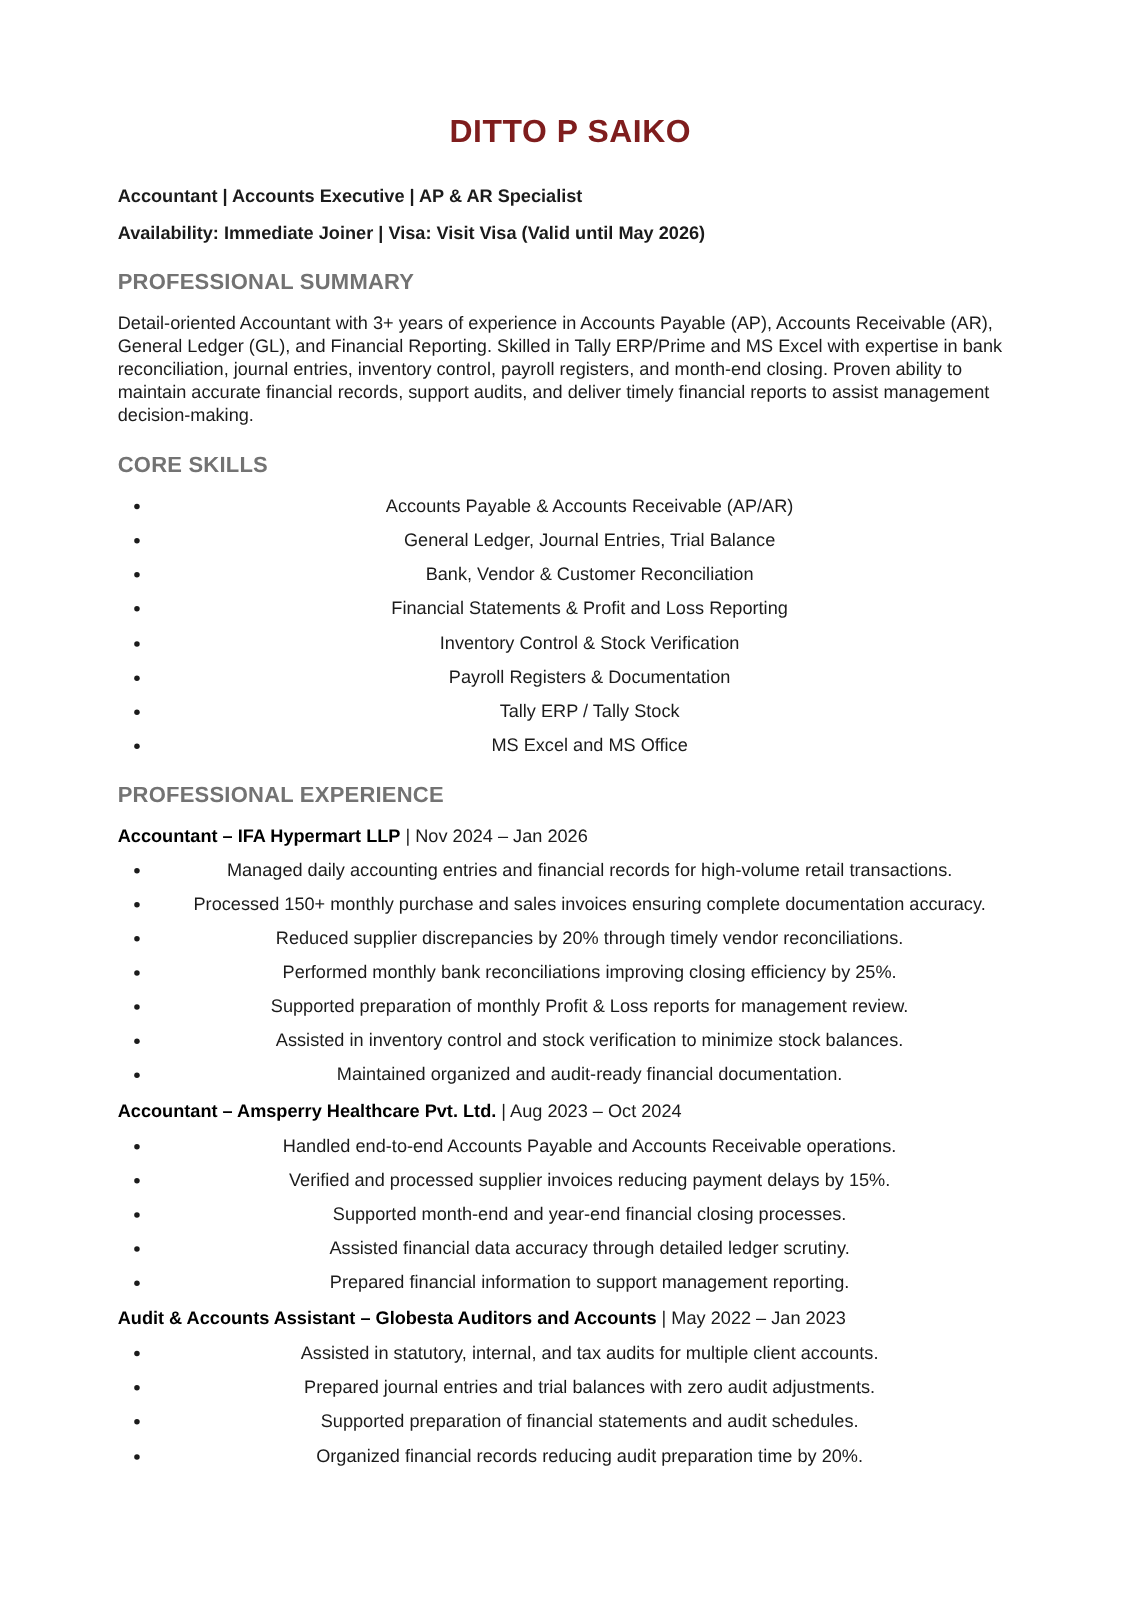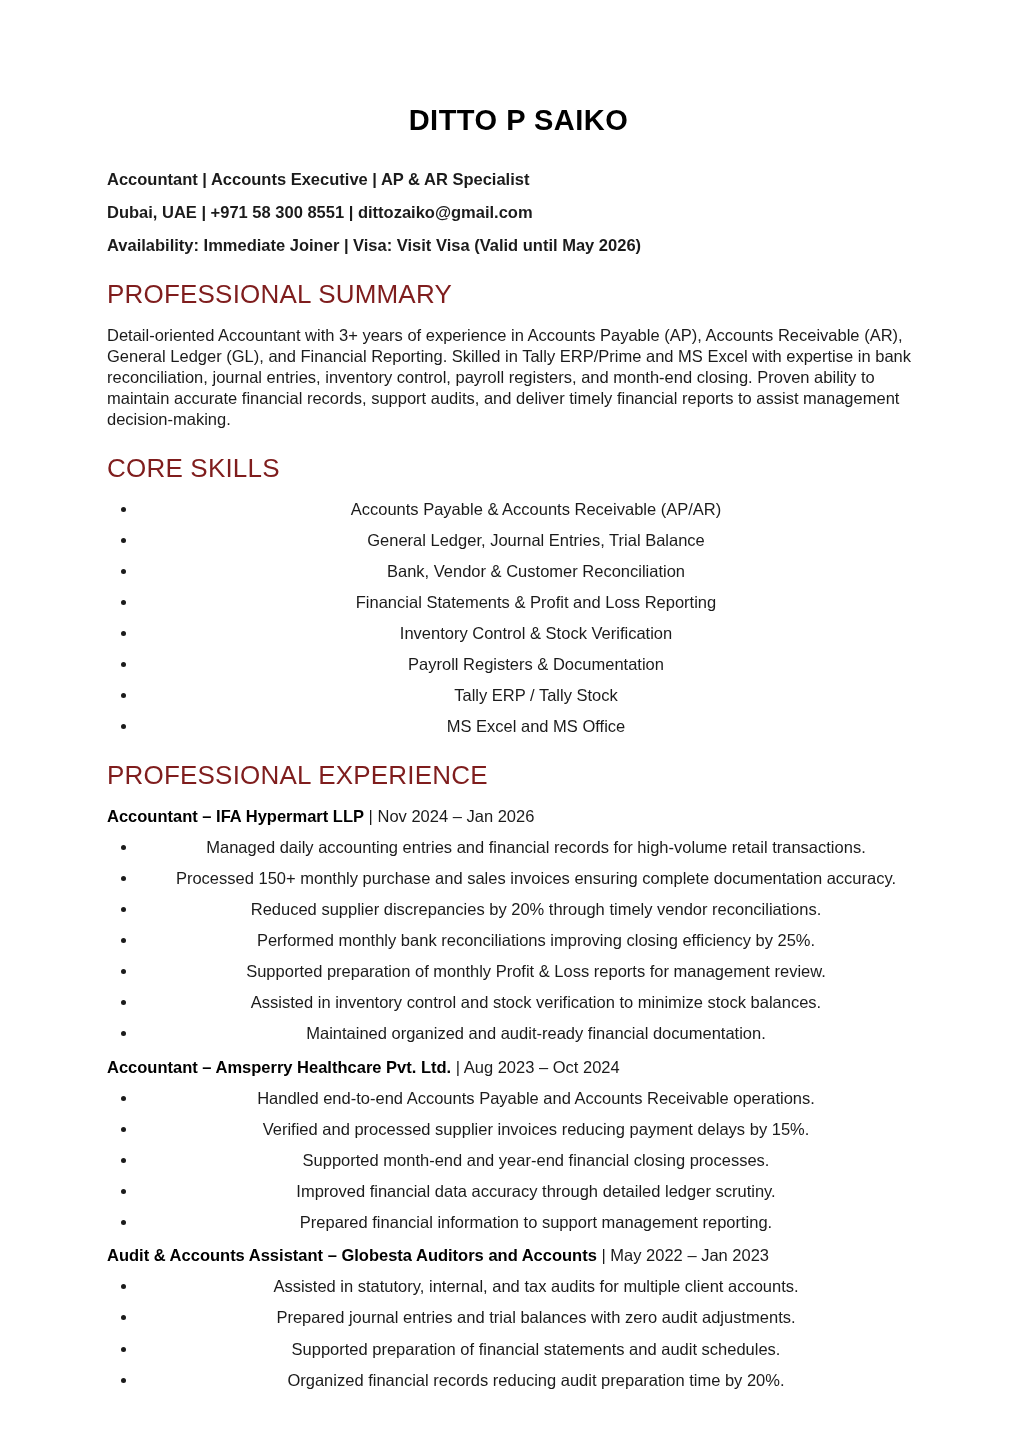--- a/index.html
+++ b/index.html
@@ -18,30 +18,30 @@
     font-size: 16.5px;
     line-height: 1.28;
     overflow: hidden;
   }
   h1.name {
     text-align: center;
     font-size: 29px;
     font-weight: bold;
     letter-spacing: 0.5px;
     margin: 0 0 30px 0;
-    color: #000000;
+    color: #7f1d1d;
   }
   p.contact-line {
     margin: 0 0 12px 0;
     font-weight: bold;
   }
   h2.section-heading {
-    font-size: 26px;
-    font-weight: normal;
-    color: #7f1d1d;
+    font-size: 20px;
+    font-weight: bold;
+    color: #737373;
     margin: 22px 0 13px 0;
     letter-spacing: 0.2px;
   }
   p.summary-text {
     margin: 0 0 6px 0;
   }
   ul.bullet-list {
     margin: 0 0 4px 0;
     padding-left: 31px;
     list-style-type: disc;
@@ -63,21 +63,20 @@
   }
 </style>
 </head>
 <body>
 
 <div class="page">
 
   <h1 class="name">DITTO P SAIKO</h1>
 
   <p class="contact-line">Accountant | Accounts Executive | AP &amp; AR Specialist</p>
-  <p class="contact-line">Dubai, UAE | +971 58 300 8551 | dittozaiko@gmail.com</p>
   <p class="contact-line">Availability: Immediate Joiner | Visa: Visit Visa (Valid until May 2026)</p>
 
   <h2 class="section-heading">PROFESSIONAL SUMMARY</h2>
   <p class="summary-text">Detail-oriented Accountant with 3+ years of experience in Accounts Payable (AP), Accounts Receivable (AR), General Ledger (GL), and Financial Reporting. Skilled in Tally ERP/Prime and MS Excel with expertise in bank reconciliation, journal entries, inventory control, payroll registers, and month-end closing. Proven ability to maintain accurate financial records, support audits, and deliver timely financial reports to assist management decision-making.</p>
 
   <h2 class="section-heading">CORE SKILLS</h2>
   <ul class="bullet-list">
 
       <li>Accounts Payable &amp; Accounts Receivable (AP/AR)</li>
 
@@ -124,21 +123,21 @@
     <span class="job-dates">| Aug 2023 – Oct 2024</span>
   </p>
   <ul class="bullet-list">
 
       <li>Handled end-to-end Accounts Payable and Accounts Receivable operations.</li>
 
       <li>Verified and processed supplier invoices reducing payment delays by 15%.</li>
 
       <li>Supported month-end and year-end financial closing processes.</li>
 
-      <li>Improved financial data accuracy through detailed ledger scrutiny.</li>
+      <li>Assisted financial data accuracy through detailed ledger scrutiny.</li>
 
       <li>Prepared financial information to support management reporting.</li>
     </ul>
 
   <p class="job-line">
     <span class="job-title">Audit &amp; Accounts Assistant – Globesta Auditors and Accounts</span>
     <span class="job-dates">| May 2022 – Jan 2023</span>
   </p>
   <ul class="bullet-list">
 

